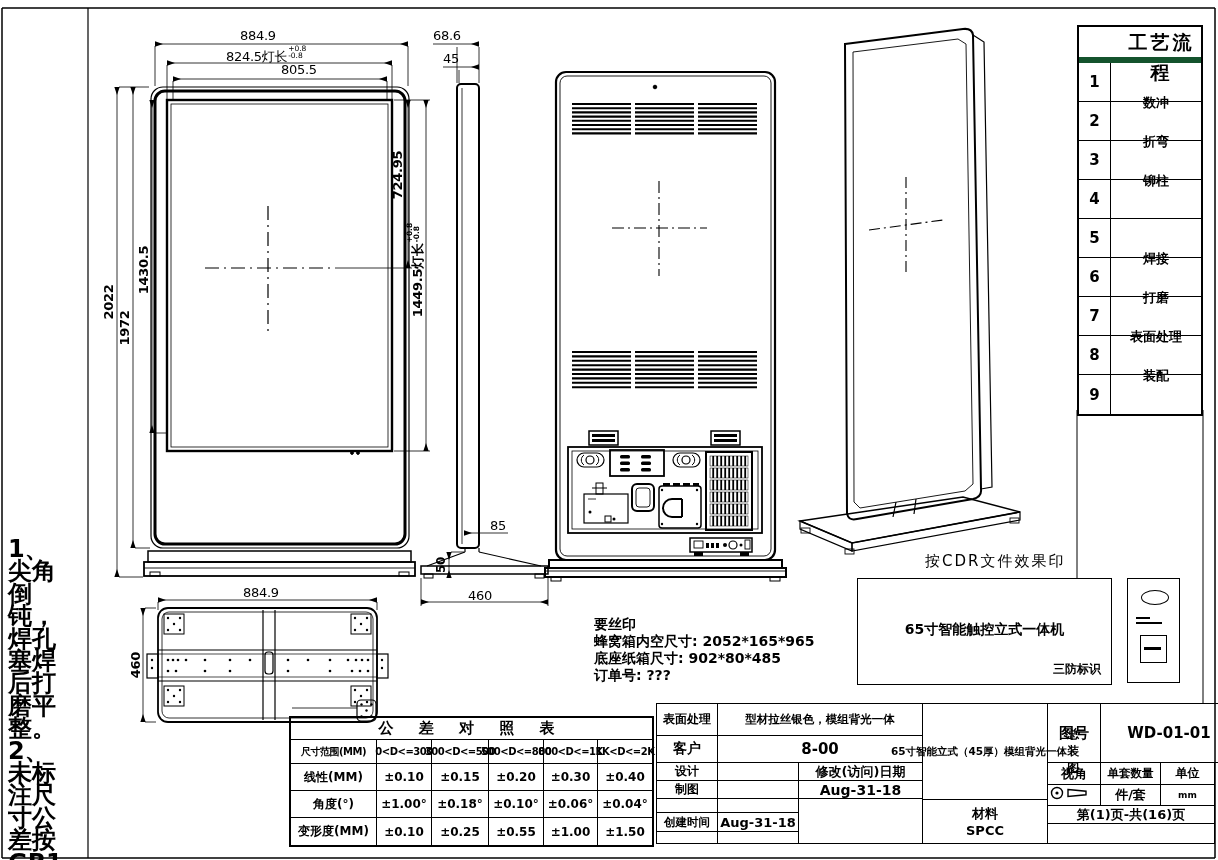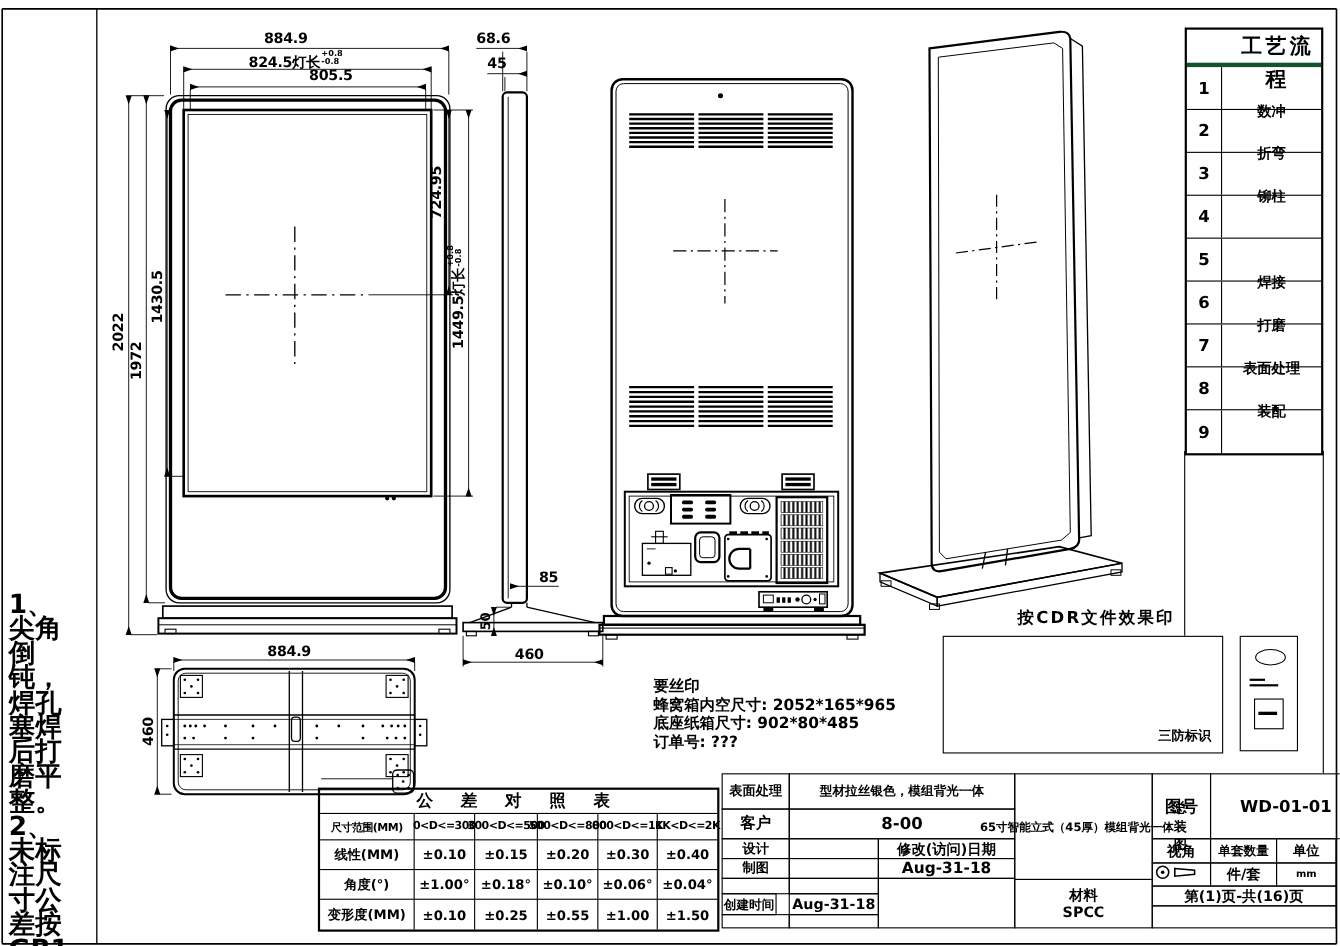--- a/index.html
+++ b/index.html
@@ -1,31 +1,31 @@
 <!DOCTYPE html>
 <html><head>
 <meta charset="utf-8">
 <style>
   html,body{margin:0;padding:0;background:#fff;}
   .sheet{position:relative;width:1218px;height:860px;background:#fff;overflow:hidden;
          font-family:"DejaVu Sans","Liberation Sans",sans-serif;color:#000;}
   svg{position:absolute;left:0;top:0;}
   
-  .t{position:absolute;font-weight:bold;font-size:13px;letter-spacing:-0.3px;white-space:nowrap;line-height:14px;}
+  .t{position:absolute;font-weight:normal;font-size:13px;letter-spacing:-0.3px;white-space:nowrap;line-height:14px;}
   .rt{position:absolute;font-weight:bold;font-size:13px;letter-spacing:-0.3px;white-space:nowrap;line-height:14px;
       transform:translate(-50%,-50%) rotate(-90deg);transform-origin:center;}
   .tol{display:inline-block;vertical-align:3px;margin-left:1px;font-size:7.5px;line-height:6.5px;letter-spacing:0;}
   .tol i{display:block;font-style:normal;}
   
   .notes{position:absolute;left:8px;top:538px;width:64px;font-size:24px;line-height:22.4px;
          font-weight:bold;word-break:break-all;}
   
   .proc{position:absolute;left:1077px;top:25px;width:126px;border:2px solid #000;box-sizing:border-box;}
   .proc .ptitle{height:30px;line-height:30px;text-align:center;font-size:19px;font-weight:bold;
-                letter-spacing:3px;border-bottom:4px solid #14532d;padding-left:43px;}
+                letter-spacing:3px;border-bottom:6px solid #14532d;padding-left:43px;}
   .proc .prow{display:flex;height:39px;border-bottom:1px solid #000;box-sizing:border-box;}
   .proc .prow:last-child{border-bottom:none;}
   .proc .pnum{width:32px;border-right:1px solid #000;display:flex;align-items:center;justify-content:center;
               font-size:15px;font-weight:bold;box-sizing:border-box;}
   .proc .plbl{flex:1;display:flex;align-items:center;justify-content:center;font-size:13px;font-weight:bold;margin-top:40px;}
   
   .tt{position:absolute;left:289px;top:716px;border:2px solid #000;display:grid;
       grid-template-columns:86px 55px 57px 55px 54px 54px;background:transparent;box-sizing:border-box;}
   .tt div{display:flex;align-items:center;justify-content:center;font-weight:bold;
           border-right:1px solid #000;border-bottom:1px solid #000;box-sizing:border-box;}
@@ -418,20 +418,21 @@
         <div class="plbl">装配</div>
       </div>
   <div class="prow">
         <div class="pnum">9</div>
         <div class="plbl"></div>
       </div>
 </div>
 
 <div class="t" style="left:925px;top:554px;font-size:15px;letter-spacing:2px">按CDR文件效果印</div>
 <div class="lblbox">
+  <div class="center">65寸智能触控立式一体机</div>
   <div class="corner">三防标识</div>
 </div>
 <div class="sticker">
   <div class="ell"></div>
   <div class="ln" style="left:8px;top:38px;width:14px"></div>
   <div class="ln" style="left:8px;top:43px;width:26px"></div>
   <div class="sq">
         <div class="ln2"></div>
       </div>
 </div>
@@ -475,21 +476,21 @@
   <div class="cell" style="left:656px;top:703px;width:62px;height:33px;font-size:12px">表面处理</div>
   <div class="cell" style="left:717px;top:703px;width:206px;height:33px;font-size:11.5px">型材拉丝银色，模组背光一体</div>
   <div class="cell" style="left:656px;top:735px;width:62px;height:28px;font-size:14px">客户</div>
   <div class="cell" style="left:717px;top:735px;width:206px;height:28px;font-size:15px">8-00</div>
   <div class="cell" style="left:656px;top:762px;width:62px;height:19px;font-size:12px">设计</div>
   <div class="cell" style="left:717px;top:762px;width:82px;height:19px"></div>
   <div class="cell" style="left:656px;top:780px;width:62px;height:19px;font-size:12px">制图</div>
   <div class="cell" style="left:717px;top:780px;width:82px;height:19px"></div>
   <div class="cell" style="left:656px;top:798px;width:62px;height:15px"></div>
   <div class="cell" style="left:717px;top:798px;width:82px;height:15px"></div>
-  <div class="cell" style="left:656px;top:812px;width:50px;height:20px;font-size:11.5px">创建时间</div>
+  <div class="cell" style="left:656px;top:812px;width:62px;height:20px;font-size:11.5px">创建时间</div>
   <div class="cell" style="left:717px;top:812px;width:82px;height:20px;font-size:13px">Aug-31-18</div>
   <div class="cell" style="left:656px;top:831px;width:62px;height:13px"></div>
   <div class="cell" style="left:717px;top:831px;width:82px;height:13px"></div>
   <div class="cell" style="left:798px;top:762px;width:125px;height:19px;font-size:13px">修改(访问)日期</div>
   <div class="cell" style="left:798px;top:780px;width:125px;height:19px;font-size:14px">Aug-31-18</div>
   <div class="cell" style="left:798px;top:798px;width:125px;height:46px"></div>
   <div class="cell" style="left:922px;top:703px;width:126px;height:97px;flex-direction:row">
     <div style="font-size:10.5px;white-space:nowrap">65寸智能立式（45厚）模组背光一体</div>
     <div style="font-size:12px">总装图</div>
   </div>

